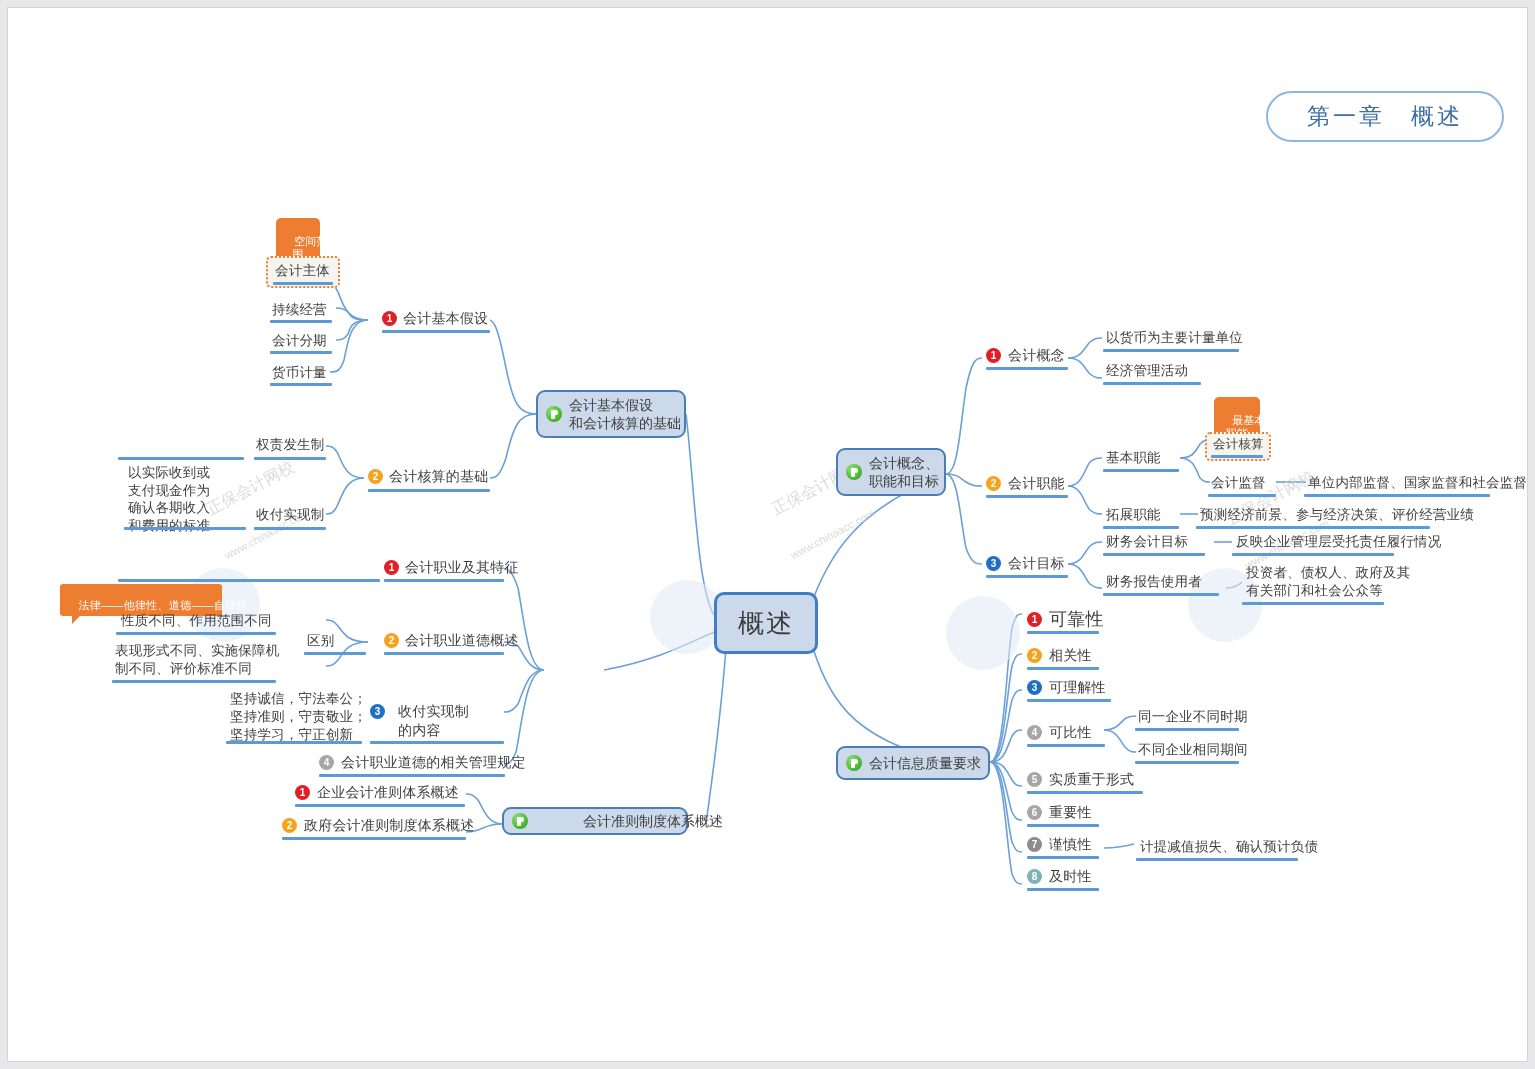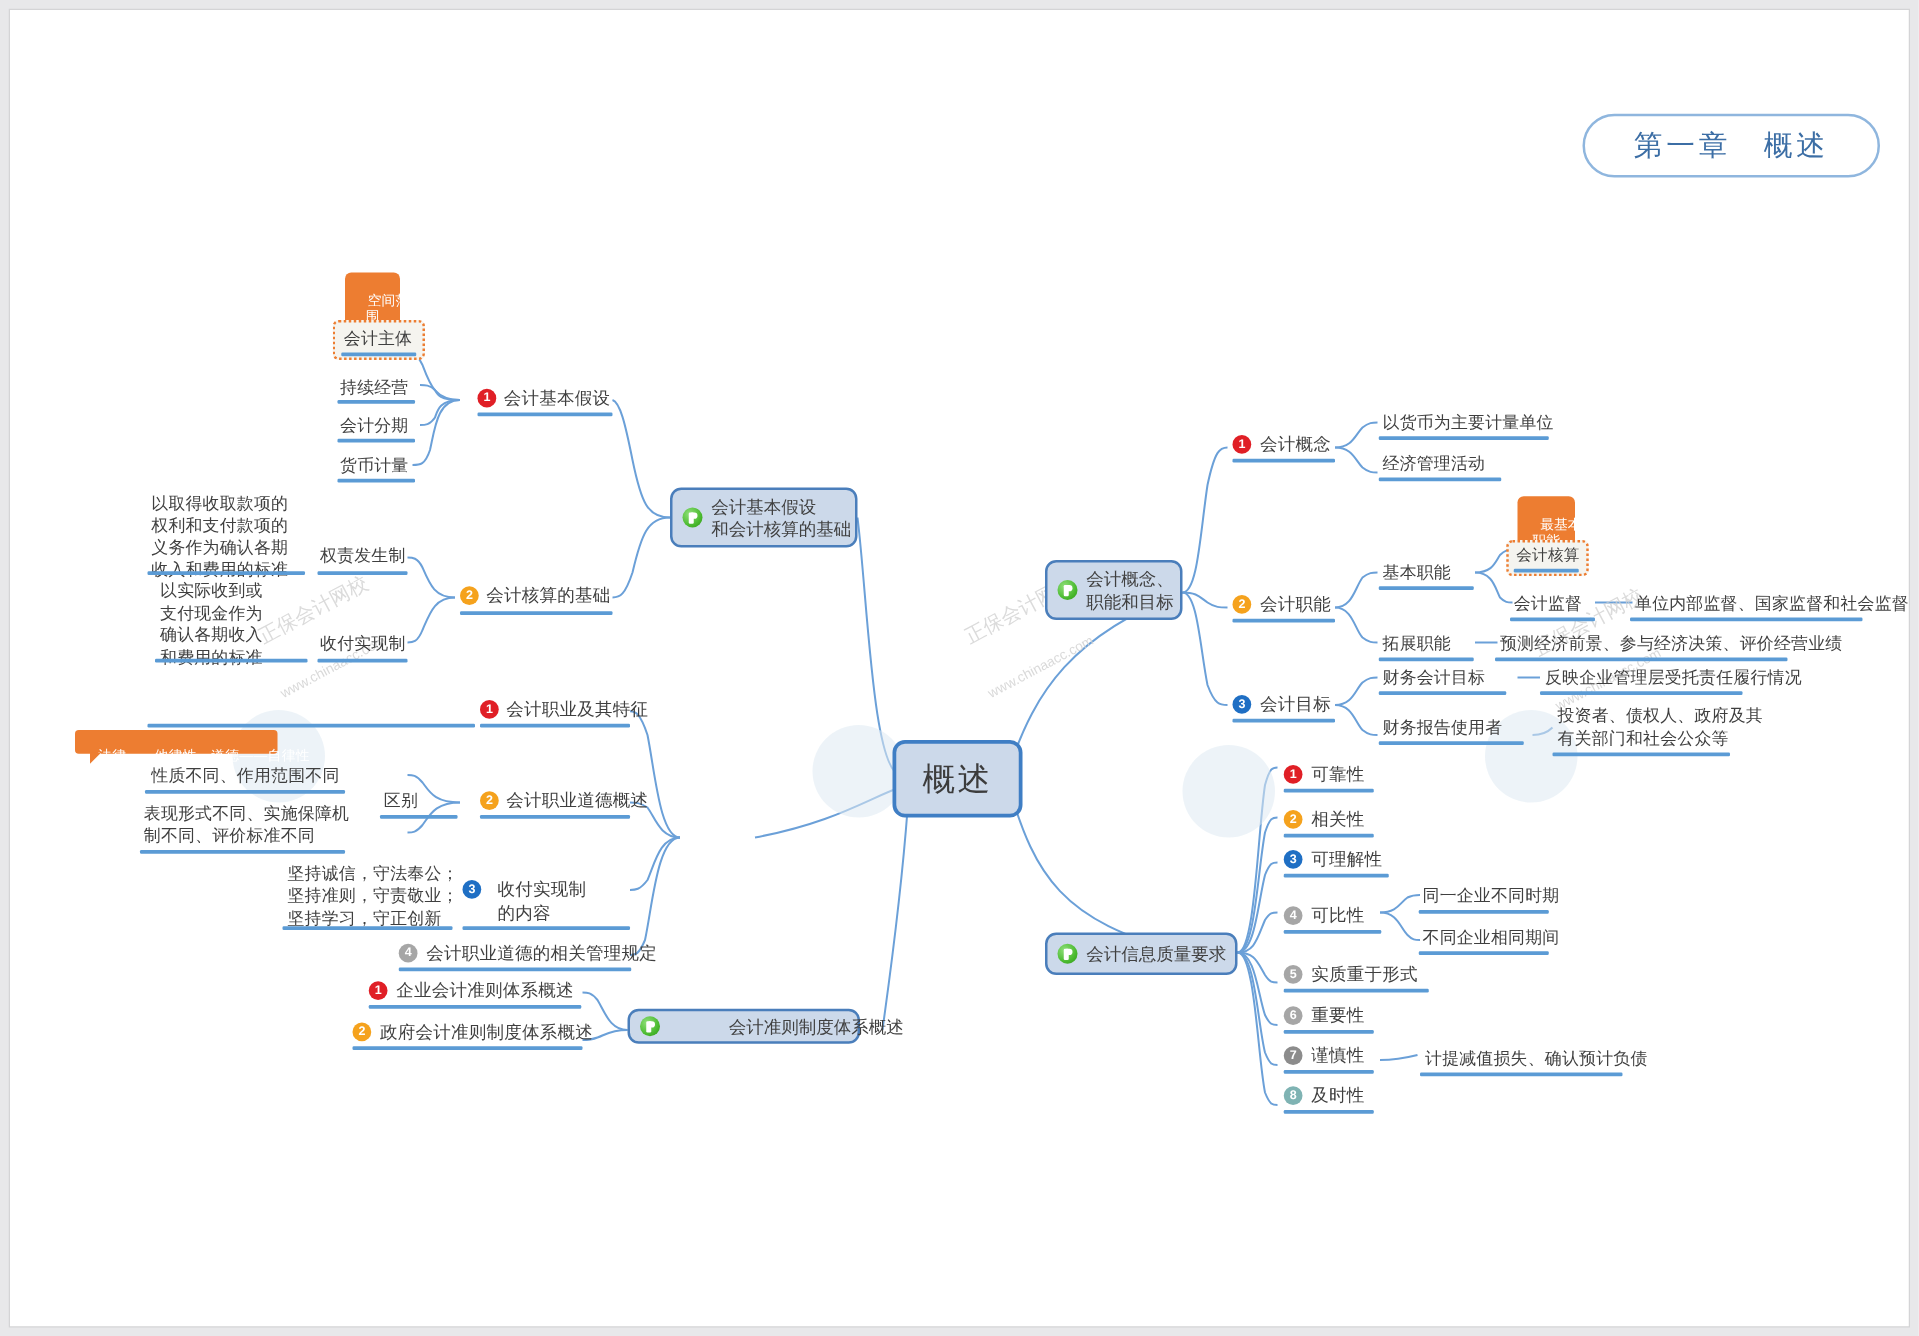--- a/index.html
+++ b/index.html
@@ -282,24 +282,20 @@
 
   <div class="txt" style="left:264px;top:356px;">货币计量</div>
   <div class="bar" style="left:262px;top:375px;width:62px;"></div>
 
   <div class="badge b2" style="left:360px;top:461px;">2</div>
   <div class="txt" style="left:381px;top:460px;font-size:14px;">会计核算的基础</div>
   <div class="bar" style="left:360px;top:481px;width:122px;"></div>
 
   <div class="txt" style="left:248px;top:428px;">权责发生制</div>
   <div class="bar" style="left:246px;top:449px;width:72px;"></div>
-  <div class="txt" style="left:113px;top:386px;line-height:17.5px;">以取得收取款项的
-权利和支付款项的
-义务作为确认各期
-收入和费用的标准</div>
   <div class="bar" style="left:110px;top:449px;width:126px;"></div>
 
   <div class="txt" style="left:248px;top:498px;">收付实现制</div>
   <div class="bar" style="left:246px;top:519px;width:72px;"></div>
   <div class="txt" style="left:120px;top:456px;line-height:17.5px;text-align:center;">以实际收到或
 支付现金作为
 确认各期收入
 和费用的标准</div>
   <div class="bar" style="left:116px;top:519px;width:122px;"></div>
 
@@ -309,21 +305,21 @@
   <div class="bar" style="left:376px;top:571px;width:120px;"></div>
   <div class="bar" style="left:110px;top:571px;width:262px;"></div>
 
   <div class="badge b2" style="left:376px;top:625px;">2</div>
   <div class="txt" style="left:397px;top:624px;font-size:14px;">会计职业道德概述</div>
   <div class="bar" style="left:376px;top:644px;width:120px;"></div>
 
   <div class="txt" style="left:299px;top:624px;">区别</div>
   <div class="bar" style="left:296px;top:644px;width:62px;"></div>
 
-  <div class="callout single" style="left:52px;top:576px;width:162px;height:19px;padding:2px 5px;">
+  <div class="callout single" style="left:52px;top:576px;width:162px;height:32px;padding:2px 5px;">
     <span>法律——他律性、道德——自律性</span>
     <span class="tail"></span>
   </div>
   <div class="txt" style="left:113px;top:604px;">性质不同、作用范围不同</div>
   <div class="bar" style="left:108px;top:624px;width:160px;"></div>
 
   <div class="txt" style="left:107px;top:634px;line-height:18px;">表现形式不同、实施保障机
 制不同、评价标准不同</div>
   <div class="bar" style="left:104px;top:672px;width:164px;"></div>
 
@@ -407,21 +403,21 @@
   <div class="txt" style="left:1238px;top:556px;line-height:18px;">投资者、债权人、政府及其
 有关部门和社会公众等</div>
   <div class="bar" style="left:1234px;top:594px;width:142px;"></div>
 
   <div class="branch" style="left:828px;top:738px;width:154px;height:34px;">
     <span class="gicon"></span>
     <span>会计信息质量要求</span>
   </div>
 
   <div class="badge b1" style="left:1019px;top:604px;">1</div>
-  <div class="txt" style="left:1041px;top:603px;font-size:14px;">可靠性</div>
+  <div class="txt" style="left:1041px;top:603px;font-size:18px;">可靠性</div>
   <div class="bar" style="left:1019px;top:623px;width:72px;"></div>
 
   <div class="badge b2" style="left:1019px;top:640px;">2</div>
   <div class="txt" style="left:1041px;top:639px;font-size:14px;">相关性</div>
   <div class="bar" style="left:1019px;top:659px;width:72px;"></div>
 
   <div class="badge b3" style="left:1019px;top:672px;">3</div>
   <div class="txt" style="left:1041px;top:671px;font-size:14px;">可理解性</div>
   <div class="bar" style="left:1019px;top:691px;width:84px;"></div>
 

